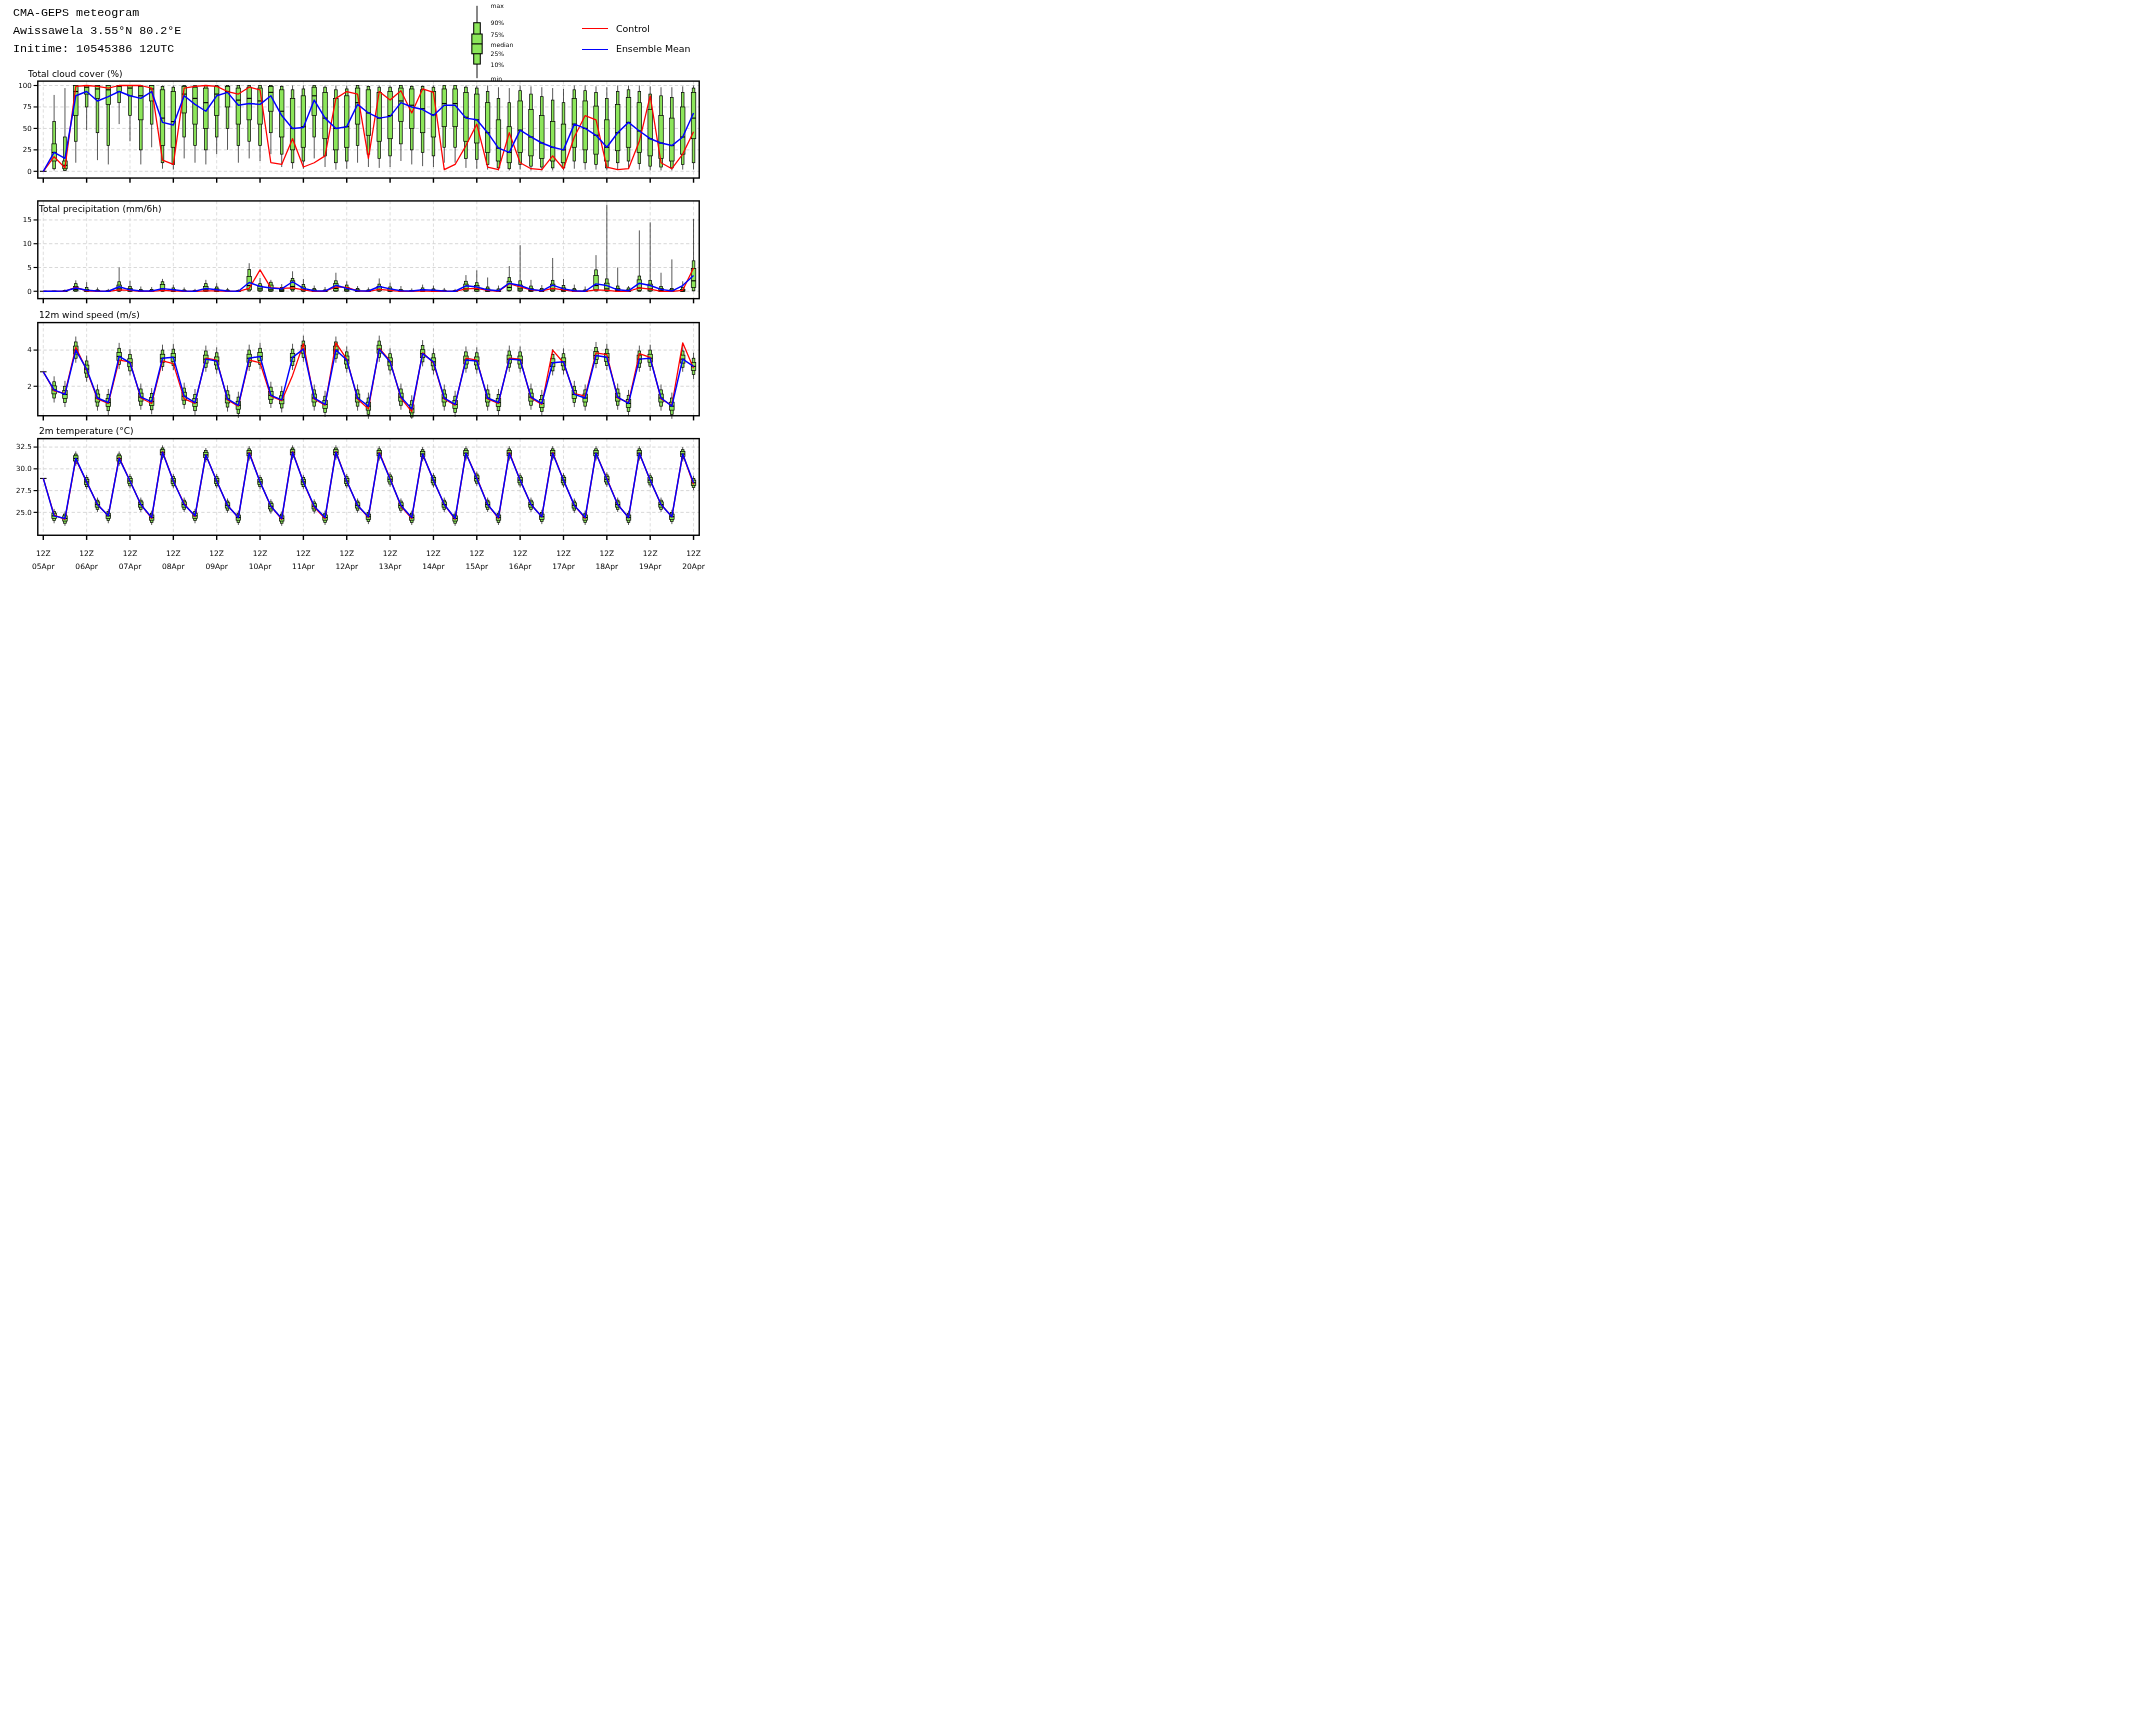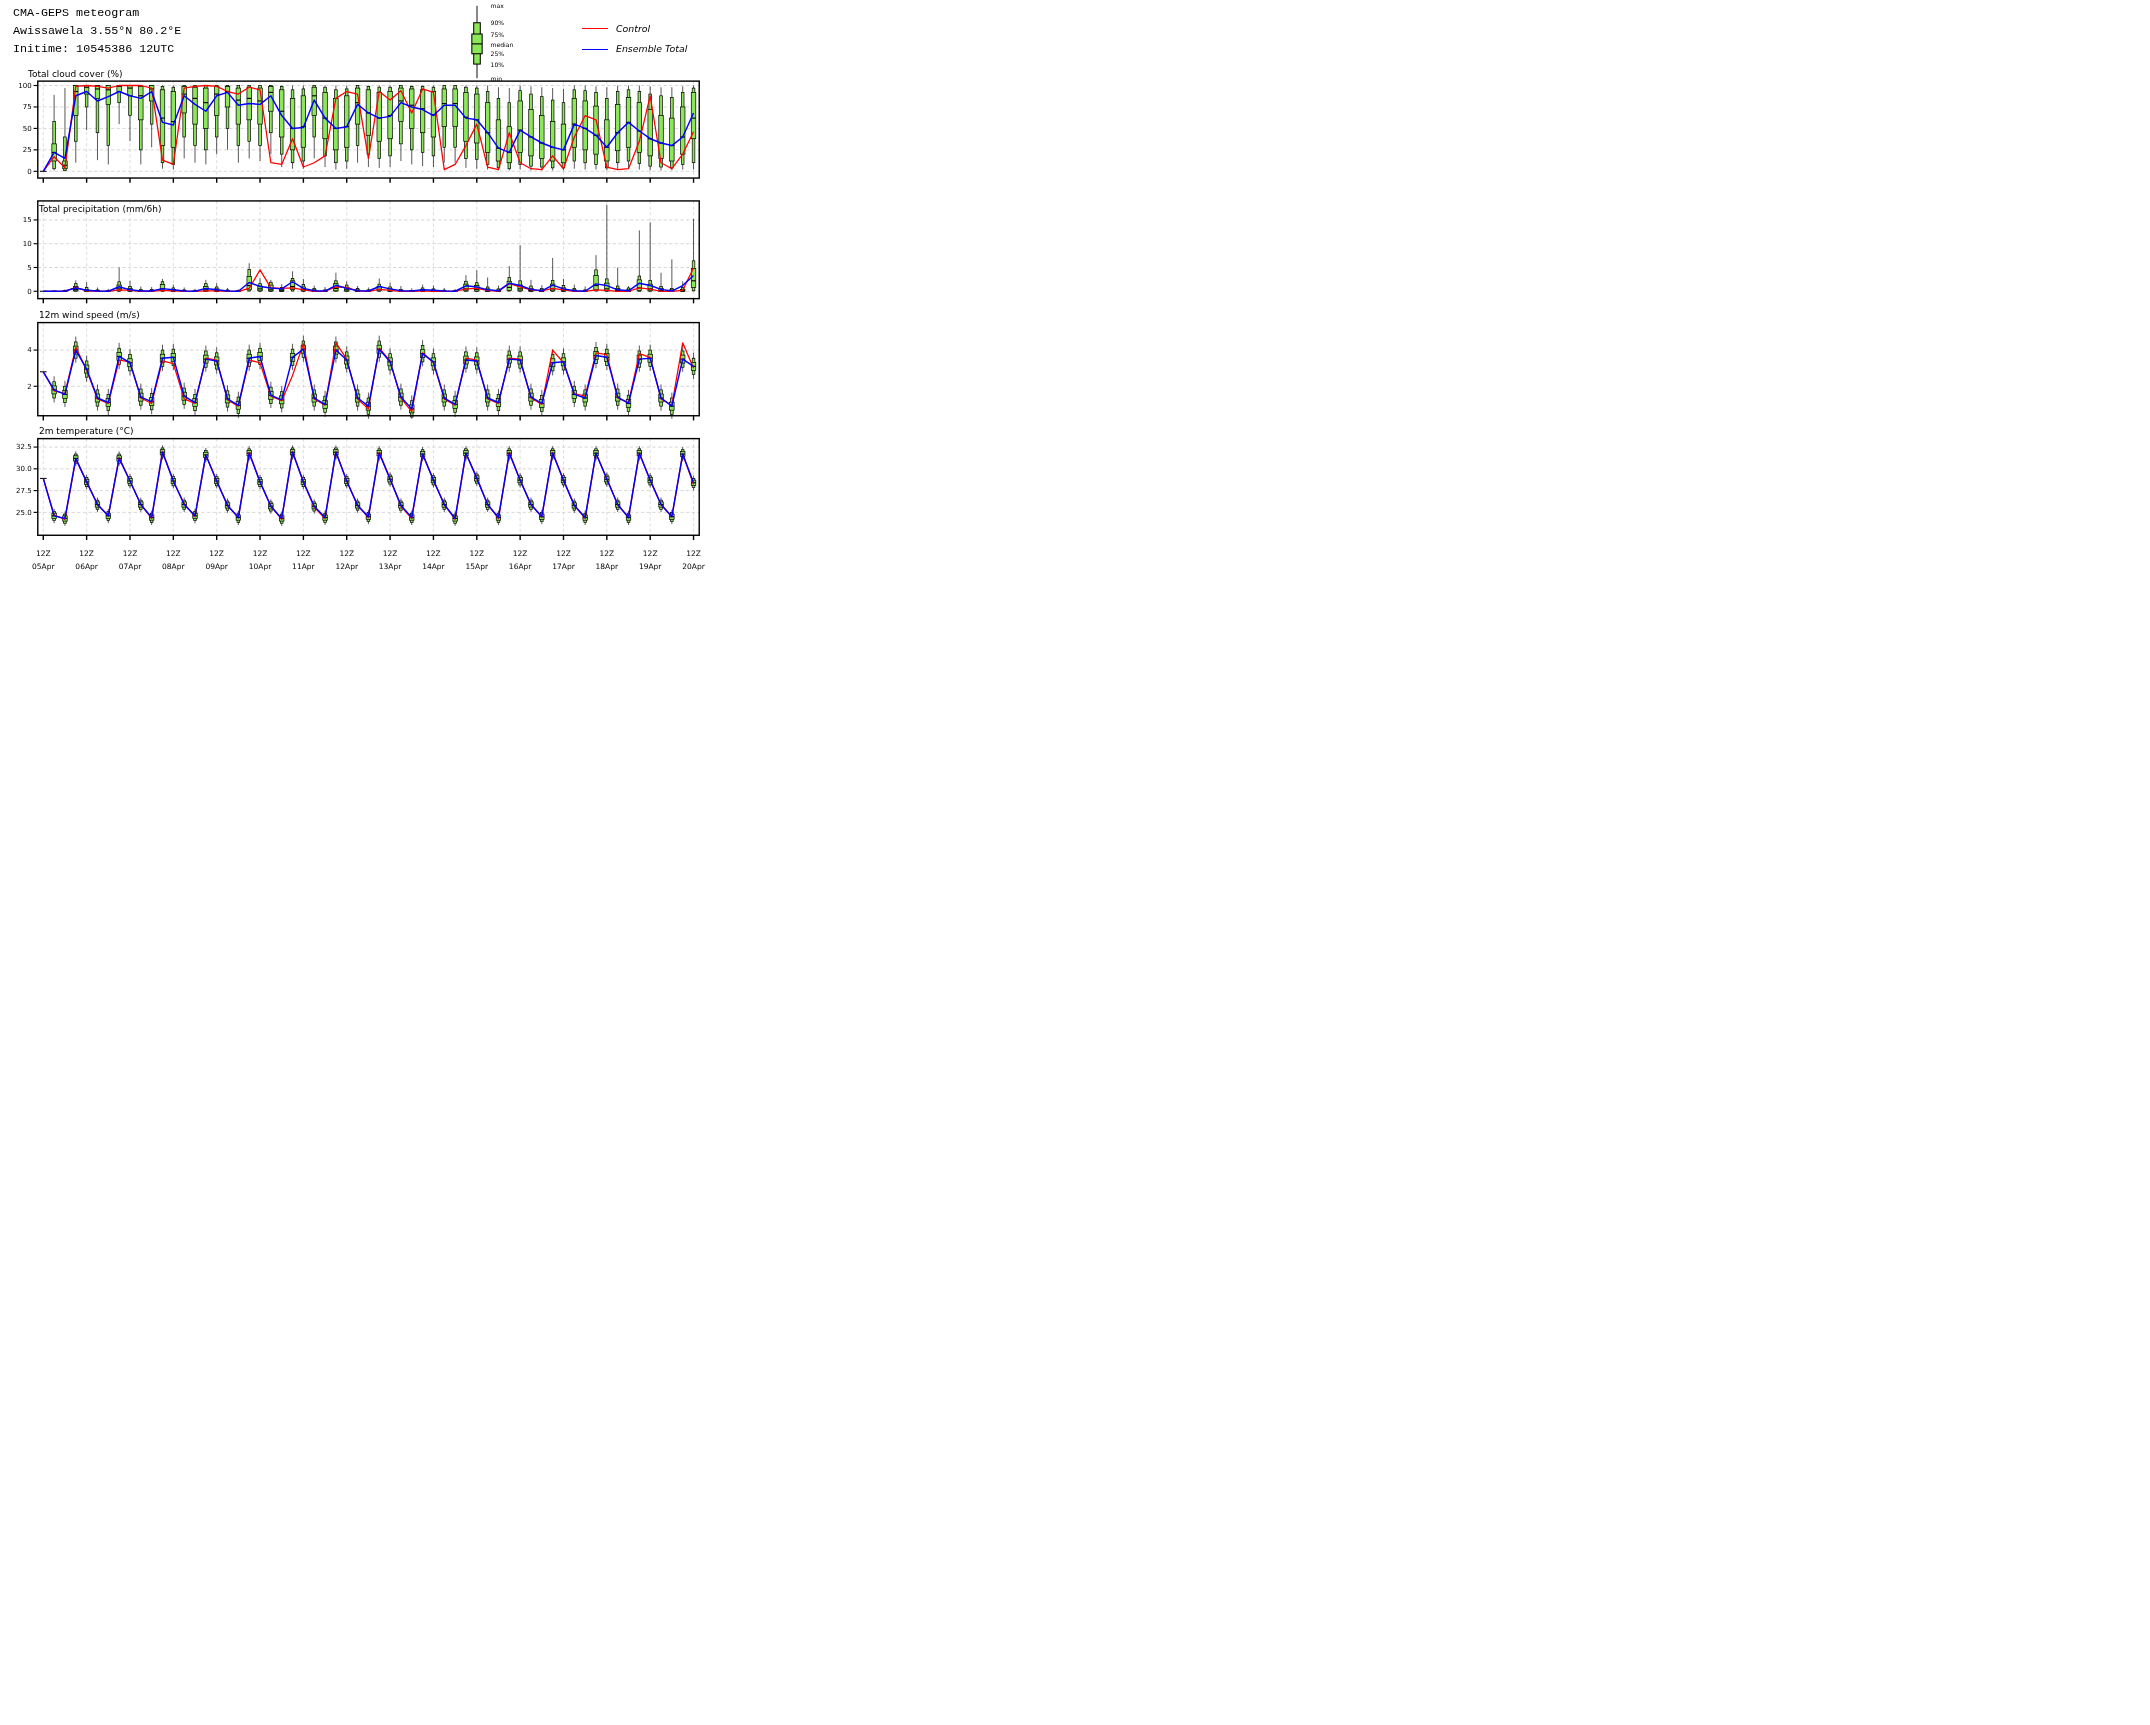--- a/index.html
+++ b/index.html
@@ -1,21 +1,21 @@
 <!DOCTYPE html>
 <html style="font-size:7.5px"><head>
 <meta charset="utf-8">
 <style>
   html,body{margin:0;padding:0;background:#fff;}
   body{width:717px;height:575px;position:relative;font-family:"DejaVu Sans","Liberation Sans",sans-serif;color:#000;overflow:hidden;}
   .abs{position:absolute;}
   .hdr{left:13px;font-size:11.7px;line-height:14px;white-space:nowrap;font-family:Liberation Mono, monospace;}
   .ptitle{font-size:9px;white-space:nowrap;}
   .blabel{font-size:6.1px;line-height:7px;white-space:nowrap;}
-  .lleg{font-size:9.4px;white-space:nowrap;font-style:italic;}
+  .lleg{font-size:9.4px;white-space:nowrap;}
   .swatch{position:absolute;width:26px;height:1.4px;}
   #chart-svg{position:absolute;left:0;top:0;}
 </style>
 </head>
 <body>
 
 <div class="abs hdr" style="top:6.1px">CMA-GEPS meteogram</div>
 <div class="abs hdr" style="top:24px">Awissawela 3.55°N 80.2°E</div>
 <div class="abs hdr" style="top:42px">Initime: 10545386 12UTC</div>
 
@@ -32,21 +32,21 @@
   <div class="abs blabel" style="left:23.5px;top:38px">median</div>
   <div class="abs blabel" style="left:23.5px;top:47px">25%</div>
   <div class="abs blabel" style="left:23.5px;top:58px">10%</div>
   <div class="abs blabel" style="left:23.5px;top:72px">min</div>
 </div>
 
 <div>
   <span class="swatch" style="left:582px;top:28px;background:#ff0000"></span>
   <div class="abs lleg" style="left:616px;top:22.6px">Control</div>
   <span class="swatch" style="left:582px;top:49px;background:#0000ff"></span>
-  <div class="abs lleg" style="left:616px;top:43px">Ensemble Total</div>
+  <div class="abs lleg" style="left:616px;top:43px">Ensemble Mean</div>
 </div>
 
 <div class="abs ptitle" style="left:28px;top:69px">Total cloud cover (%)</div>
 <div class="abs ptitle" style="left:39px;top:204px">Total precipitation (mm/6h)</div>
 <div class="abs ptitle" style="left:39px;top:310px">12m wind speed (m/s)</div>
 <div class="abs ptitle" style="left:39px;top:426px">2m temperature (°C)</div>
 
 <svg id="chart-svg" width="717" height="575" viewBox="0 0 1526 1224">
     <g>
       <line x1="92" x2="92" y1="172.7" y2="379" stroke="#c9c9c9" stroke-width="1.3" stroke-dasharray="7 5"></line>

